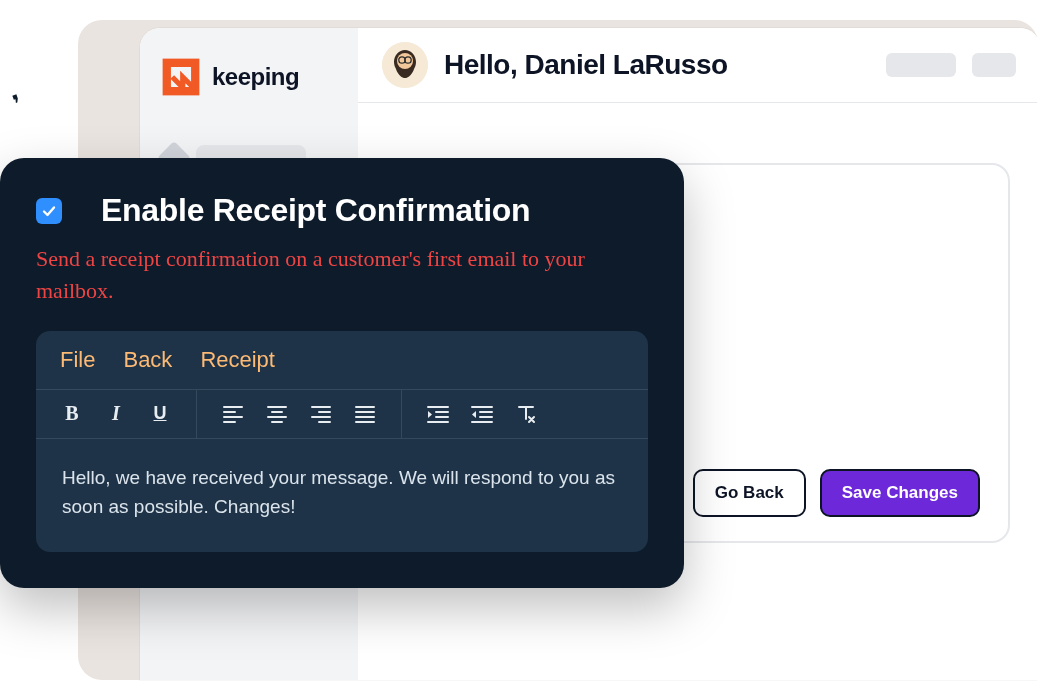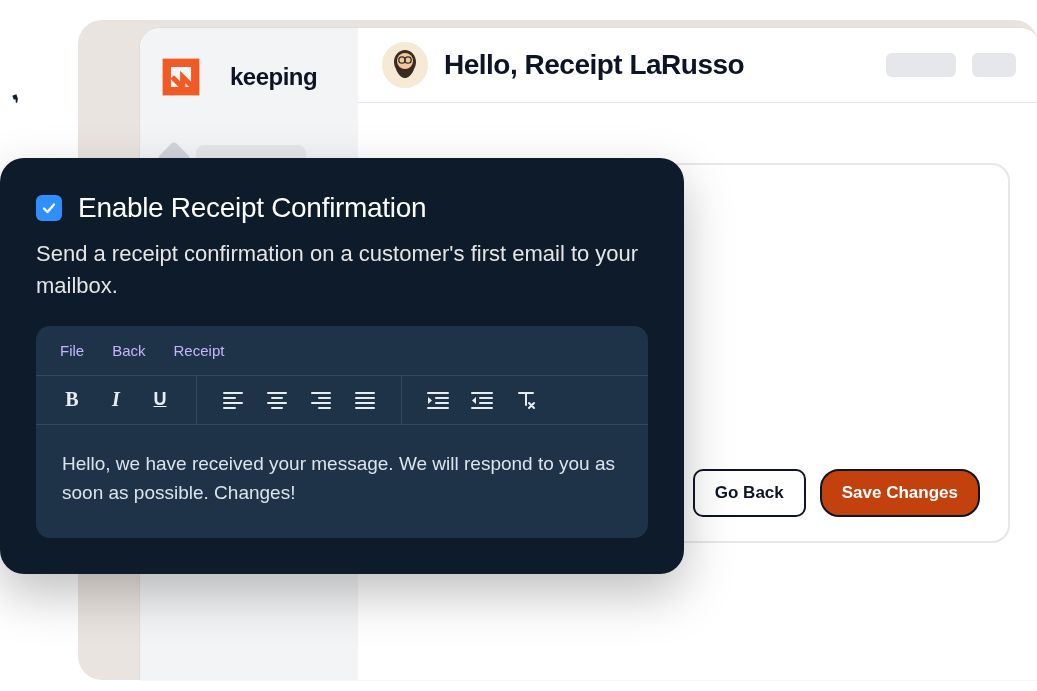--- a/index.html
+++ b/index.html
@@ -46,21 +46,20 @@
   }
   .logo-mark {
     width: 42px;
     height: 42px;
   }
   .logo-text {
     font-size: 24px;
     font-weight: 800;
     color: #0d1425;
     letter-spacing: -0.5px;
-    margin-left: 18px;
   }
   .sidebar-shape {
     position: absolute;
     left: 22px;
     top: 110px;
     width: 160px;
     height: 40px;
     display:flex;
     align-items:center;
     gap:10px;
@@ -135,23 +134,22 @@
     font-size: 17px;
     font-weight: 700;
     cursor: pointer;
     border: 2px solid #0d1425;
   }
   .btn-outline {
     background: #fff;
     color: #0d1425;
   }
   .btn-primary {
-    background: #c2410c;
+    background: #6d28d9;
     color: #fff;
-    border-radius: 19px;
   }
 
   
   .overlay {
     position: absolute;
     left: 0;
     top: 158px;
     width: 684px;
     background: #0d1b2a;
     border-radius: 24px;
@@ -167,42 +165,44 @@
   }
   .checkbox {
     width: 26px;
     height: 26px;
     background: #2f8fff;
     border-radius: 6px;
     display:flex;align-items:center;justify-content:center;
     flex-shrink:0;
   }
   .overlay-title {
-    font-size: 28px;
-    font-weight: 400;
+    font-size: 32px;
+    font-weight: 700;
     letter-spacing: -0.3px;
+    margin-left: 23px;
   }
   .overlay-desc {
     font-size: 22px;
     line-height: 1.45;
-    color: #e5e5e5;
+    color: #ef4444;
     font-weight: 400;
     margin-bottom: 24px;
+    font-family: Liberation Serif, serif;
   }
   .editor {
     background: #1e3347;
     border-radius: 14px;
     overflow: hidden;
   }
   .editor-menubar {
     display: flex;
     gap: 28px;
     padding: 16px 24px;
-    font-size: 15px;
-    color: #c4b5fd;
+    font-size: 22px;
+    color: #fdba74;
     border-bottom: 1px solid #35495c;
   }
   .editor-menubar span { cursor: pointer; }
   .editor-toolbar {
     display: flex;
     align-items: stretch;
     border-bottom: 1px solid #35495c;
   }
   .tool-group {
     display: flex;
@@ -265,21 +265,21 @@
         <div class="avatar">
           <svg viewBox="0 0 46 46" width="46" height="46">
             <circle cx="23" cy="23" r="23" fill="#f6ead6"></circle>
             <path d="M12 20c0-7 5-12 11-12s11 5 11 12c0 3-1 5-2 7-1 4-5 9-9 9s-8-5-9-9c-1-2-2-4-2-7z" fill="#3a2b22"></path>
             <circle cx="23" cy="19" r="8" fill="#f2c89b"></circle>
             <circle cx="20" cy="18" r="3.2" fill="none" stroke="#2b2b2b" stroke-width="1.3"></circle>
             <circle cx="26" cy="18" r="3.2" fill="none" stroke="#2b2b2b" stroke-width="1.3"></circle>
             <path d="M16 26c2 5 12 5 14 0c-1 6-5 10-7 10s-6-4-7-10z" fill="#3a2b22"></path>
           </svg>
         </div>
-        <div class="greeting">Hello, Receipt LaRusso</div>
+        <div class="greeting">Hello, Daniel LaRusso</div>
         <div class="header-pill"></div>
         <div class="header-pill small"></div>
       </div>
       <div class="content-card">
         <div class="card-line" style="margin-top:60px"></div>
         <div class="card-buttons">
           <button class="btn btn-outline">Go Back</button>
           <button class="btn btn-primary">Save Changes</button>
         </div>
       </div>

